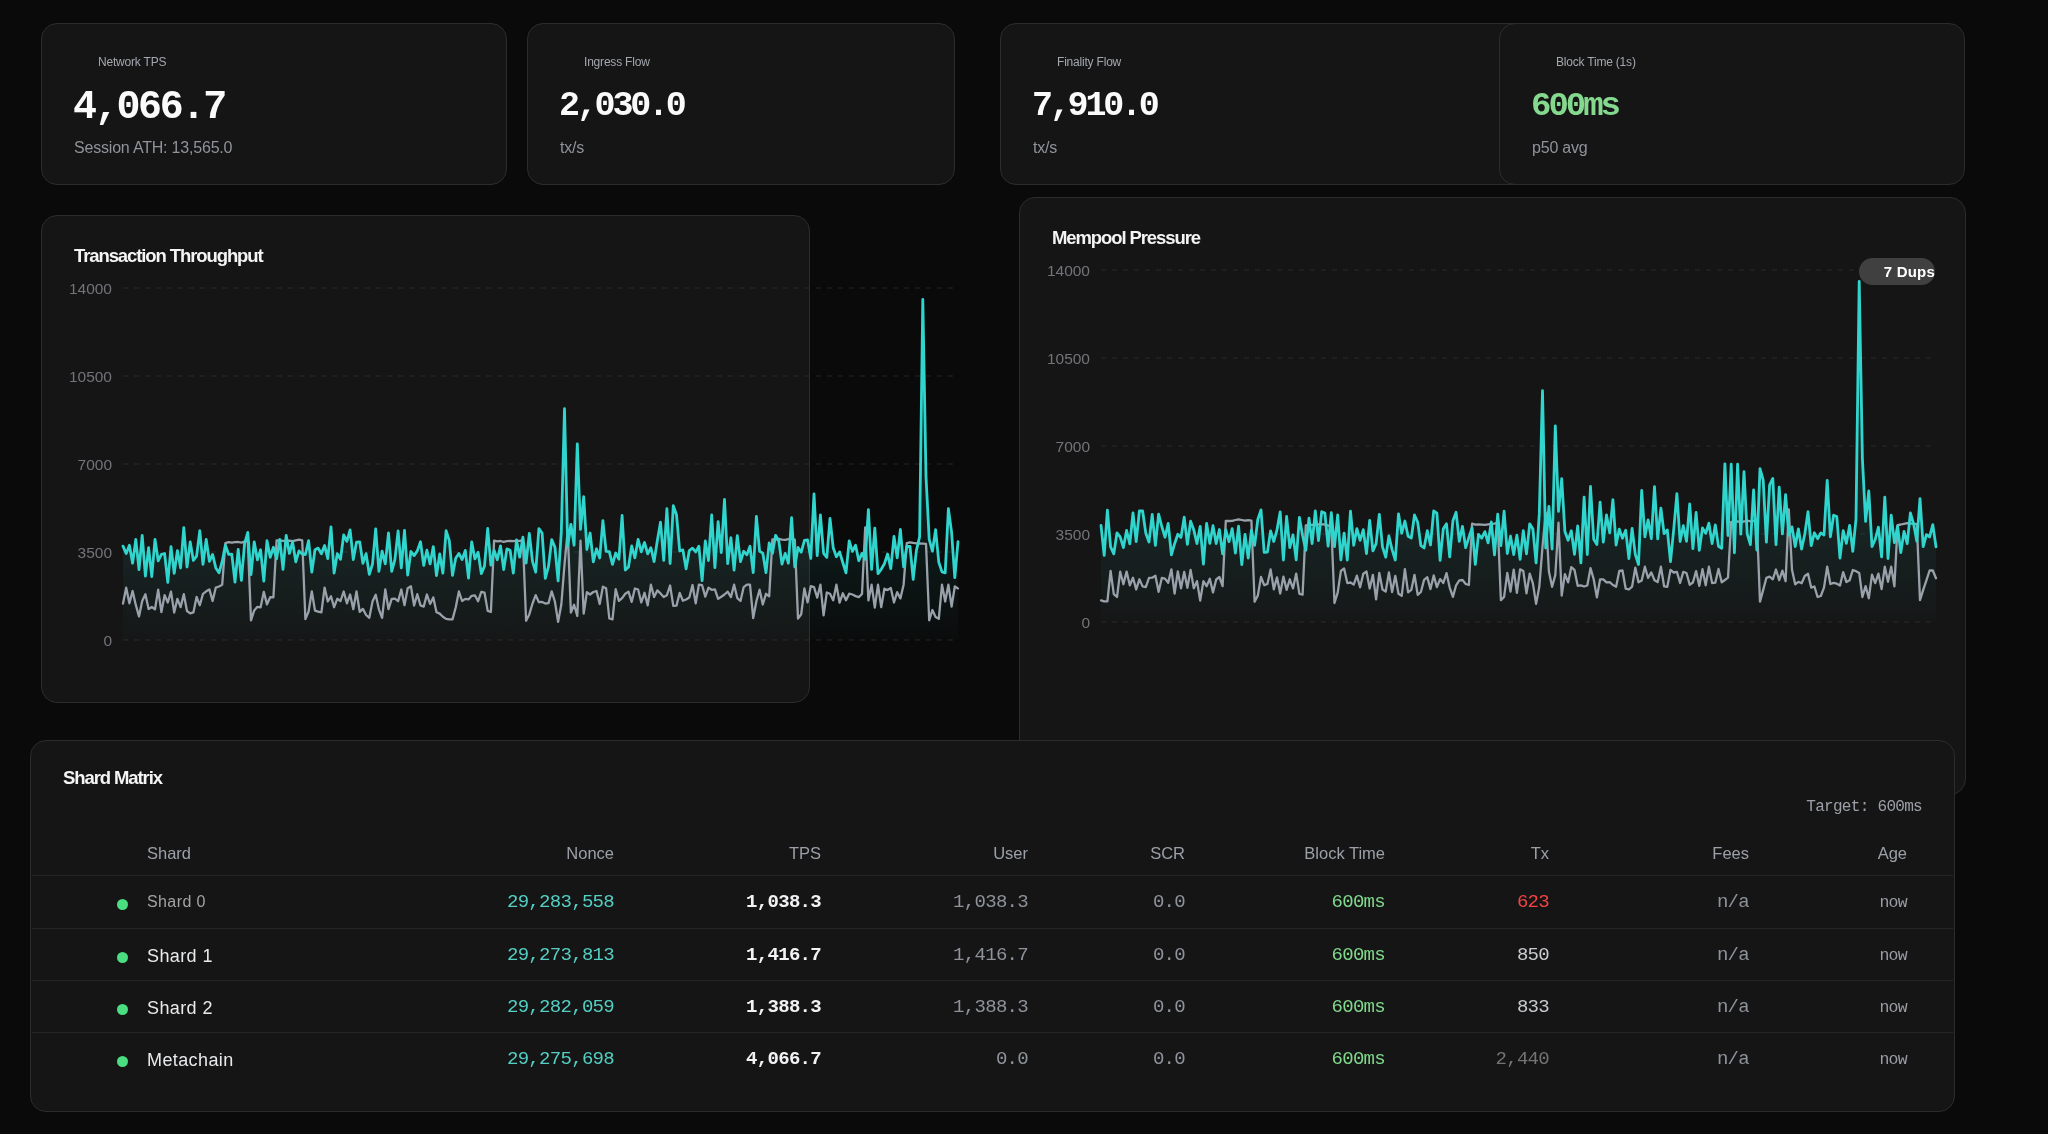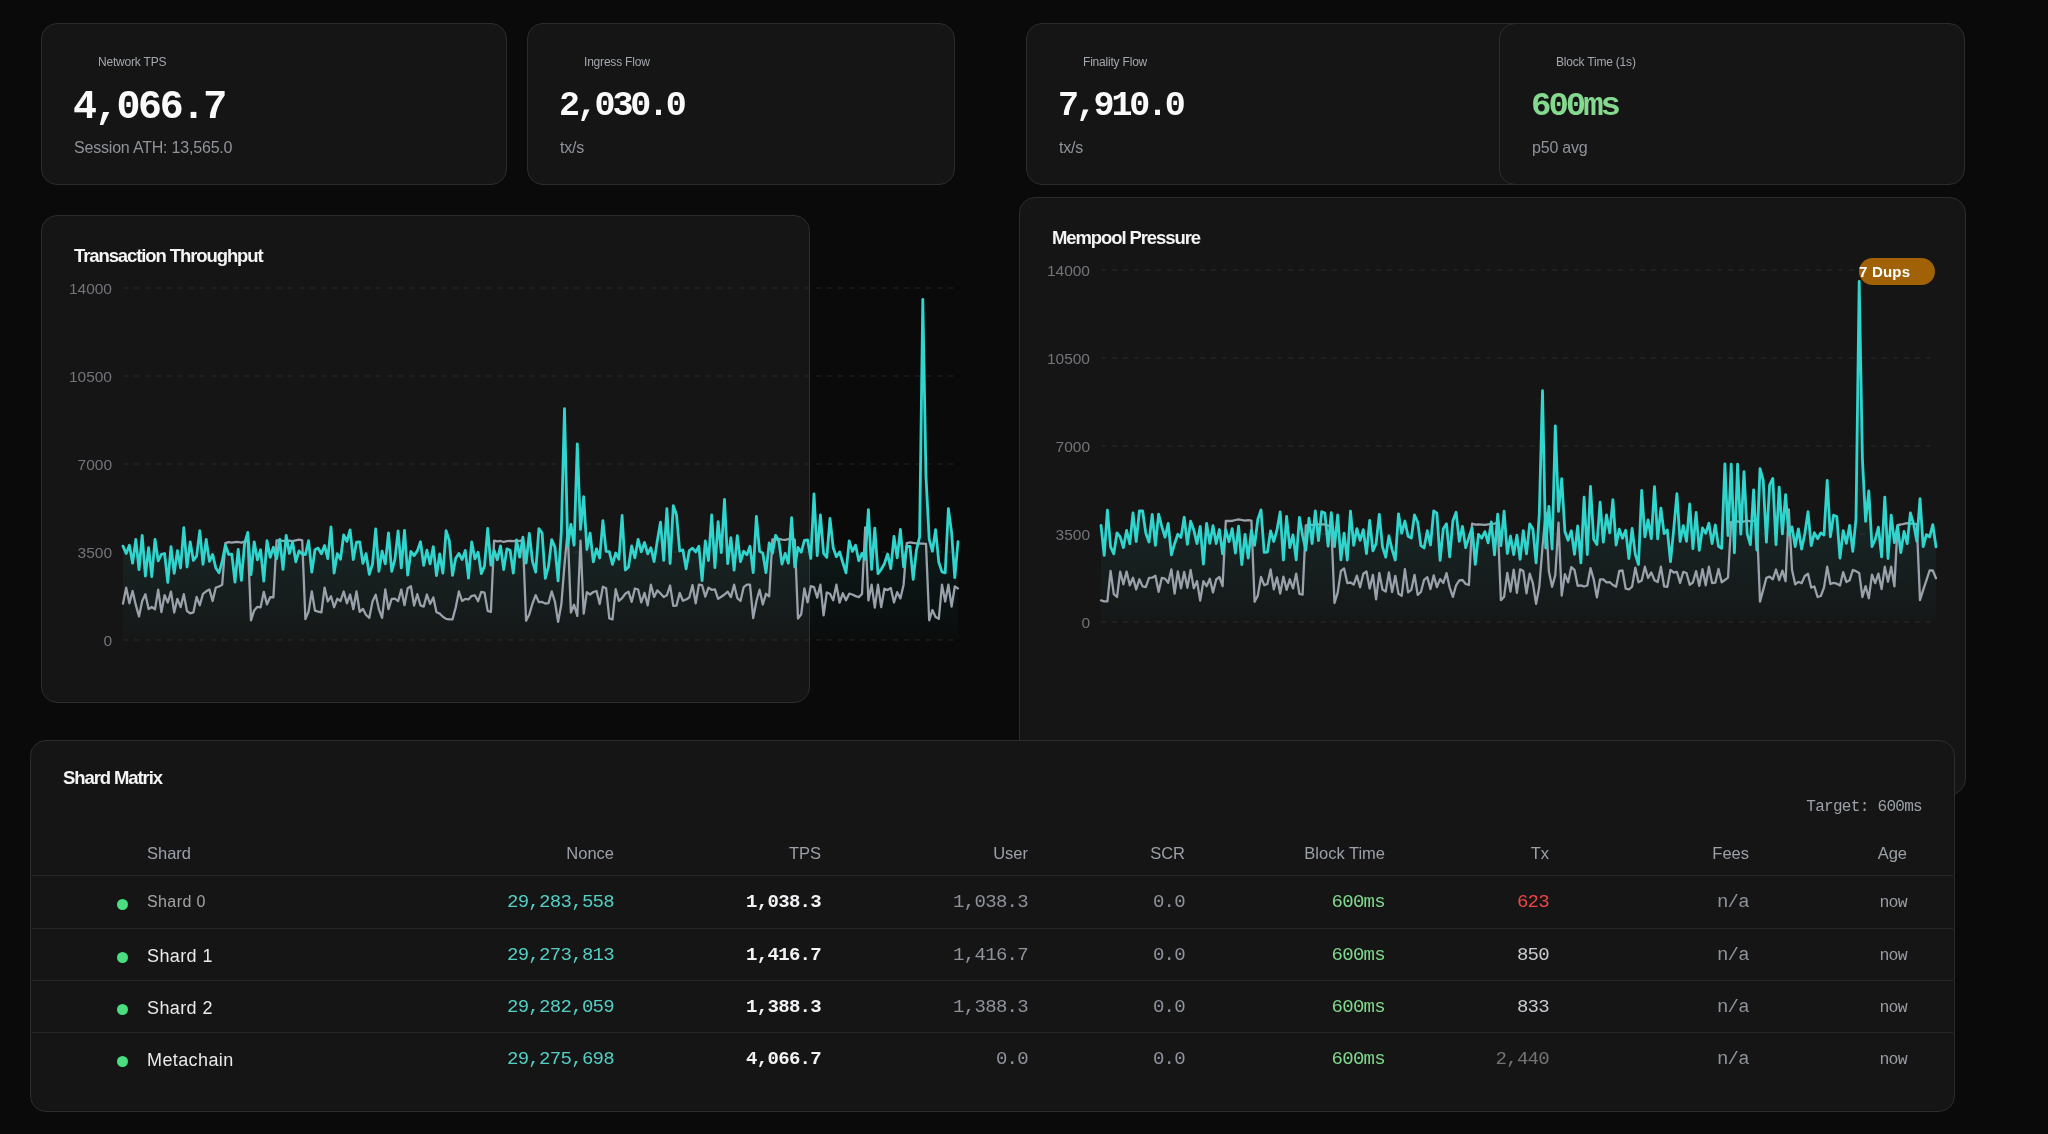--- a/index.html
+++ b/index.html
@@ -3,41 +3,41 @@
 * { margin:0; padding:0; box-sizing:border-box; }
 html,body { width:2048px; height:1134px; background:#0a0a0a; overflow:hidden;
   font-family:"Liberation Sans", sans-serif; -webkit-font-smoothing:antialiased; }
 .card { position:absolute; background:#151515; border:1px solid #2c2c2c; border-radius:16px; }
 .lab  { position:absolute; left:32px; top:31px; font-size:12px; letter-spacing:-0.2px; color:#a3a7ae;margin-left:24px; }
 .val  { position:absolute; left:31px; top:62px; font-family:"Liberation Mono",monospace; font-weight:700;
         font-size:35px; letter-spacing:-3.2px; color:#fafafa; }
 .sub  { position:absolute; left:32px; top:115px; font-size:16px; letter-spacing:-0.2px; color:#8f939a; }
 .ctitle { position:absolute; left:32px; top:29px; font-size:18.5px; font-weight:700;
           letter-spacing:-1.1px; color:#f4f4f5; }
-.badge { position:absolute; left:839px; top:60px; width:76px; height:27px; background:#a16207;
-         border-radius:13.5px; color:#fff; font-size:15px; font-weight:700; text-align:left;
+.badge { position:absolute; left:839px; top:60px; width:76px; height:27px; background:#404040;
+         border-radius:13.5px; color:#fff; font-size:15px; font-weight:700; text-align:right;
          line-height:27px; letter-spacing:.2px; }
 .th { position:absolute; font-size:16.5px; color:#9ba0a8; }
 .sep { position:absolute; left:1px; right:1px; height:1px; background:#262629; }
 .dot { position:absolute; width:11px; height:11px; border-radius:50%; background:#4ade80; }
 .cell { position:absolute; font-family:"Liberation Mono",monospace; font-size:19px;
         letter-spacing:-0.7px; white-space:nowrap; }
 </style></head>
 <body>
 <div class="card" style="left:41px;top:23px;width:466px;height:162px">
   <div class="lab">Network TPS</div>
   <div class="val" style="top:61px;font-size:40px;letter-spacing:-2.3px">4,066.7</div>
   <div class="sub">Session ATH: 13,565.0</div>
 </div>
 <div class="card" style="left:527px;top:23px;width:428px;height:162px">
   <div class="lab">Ingress Flow</div>
   <div class="val">2,030.0</div>
   <div class="sub">tx/s</div>
 </div>
-<div class="card" style="left:1026px;top:23px;width:548px;height:162px">
+<div class="card" style="left:1000px;top:23px;width:548px;height:162px">
   <div class="lab">Finality Flow</div>
   <div class="val">7,910.0</div>
   <div class="sub">tx/s</div>
 </div>
 <div class="card" style="left:1499px;top:23px;width:466px;height:162px">
   <div class="lab">Block Time (1s)</div>
   <div class="val" style="color:#85d98f;font-size:34px;letter-spacing:-3px;top:63px">600ms</div>
   <div class="sub">p50 avg</div>
 </div>
 <div class="card" style="left:41px;top:215px;width:769px;height:488px">

